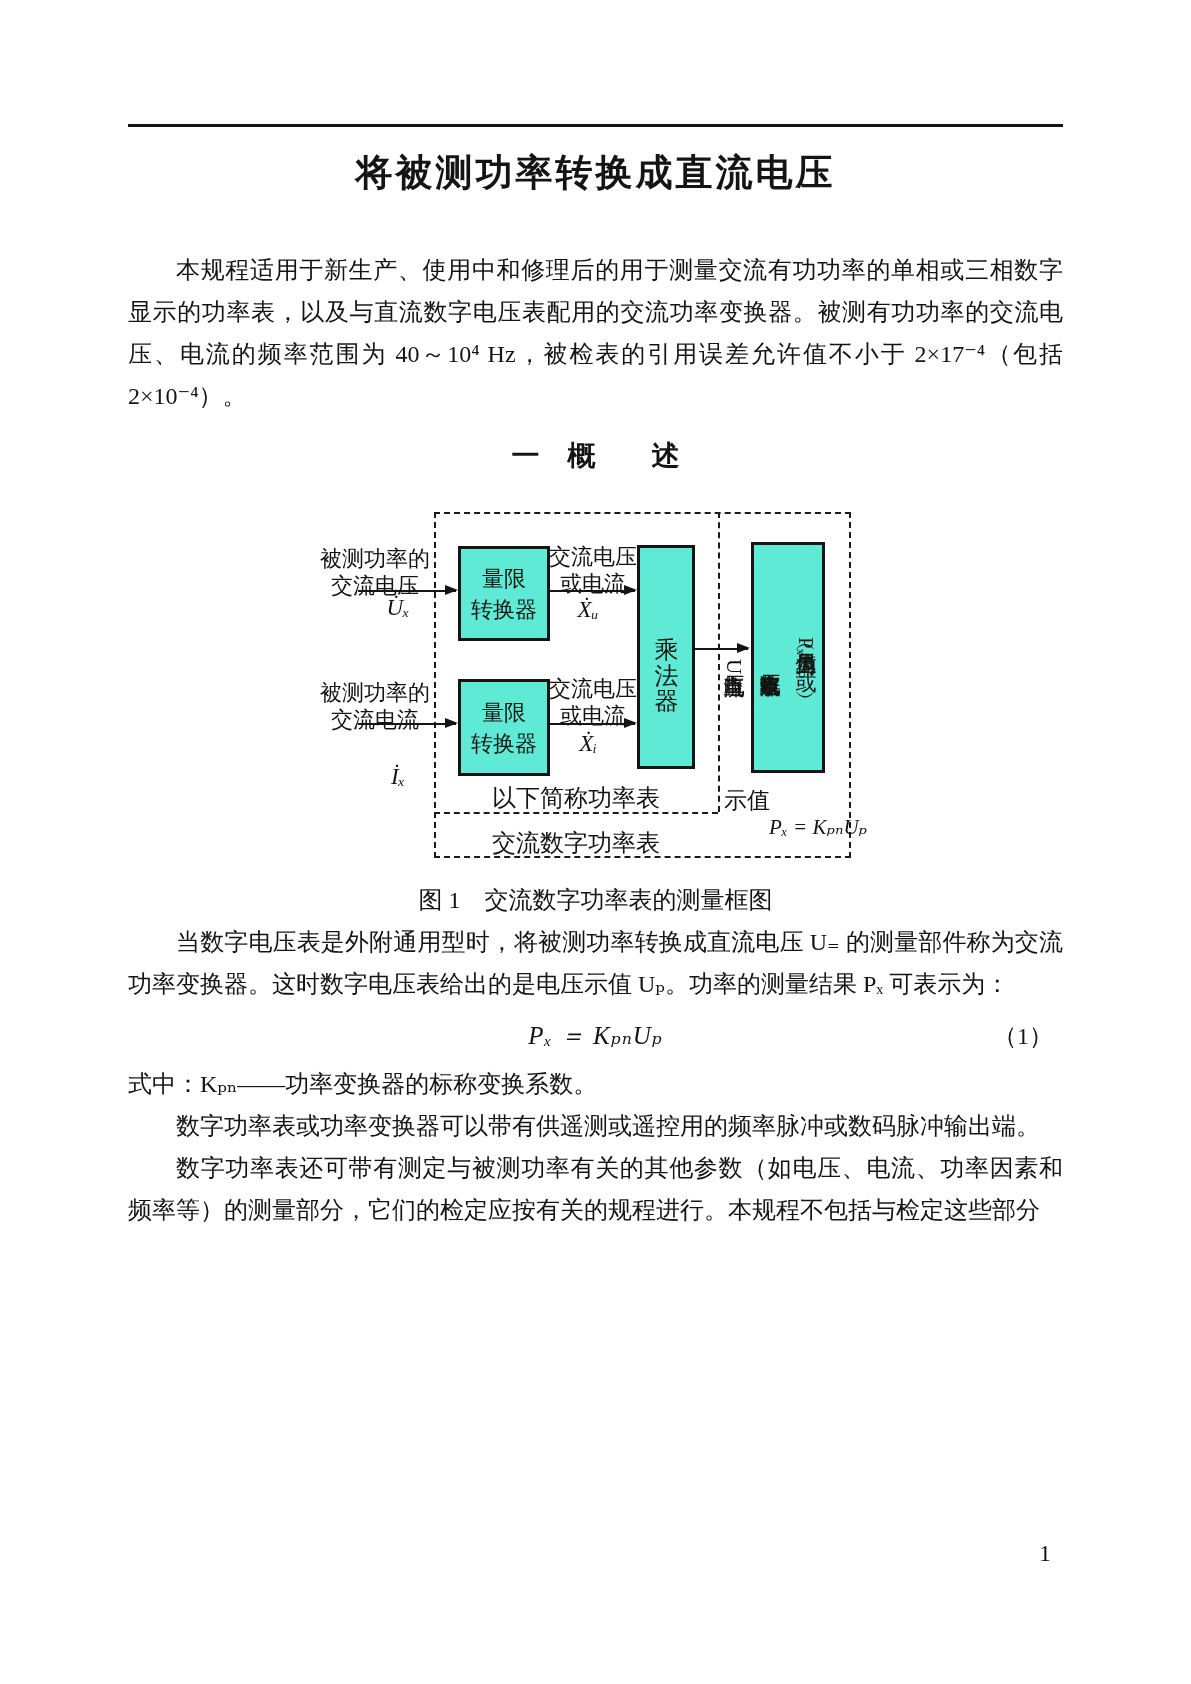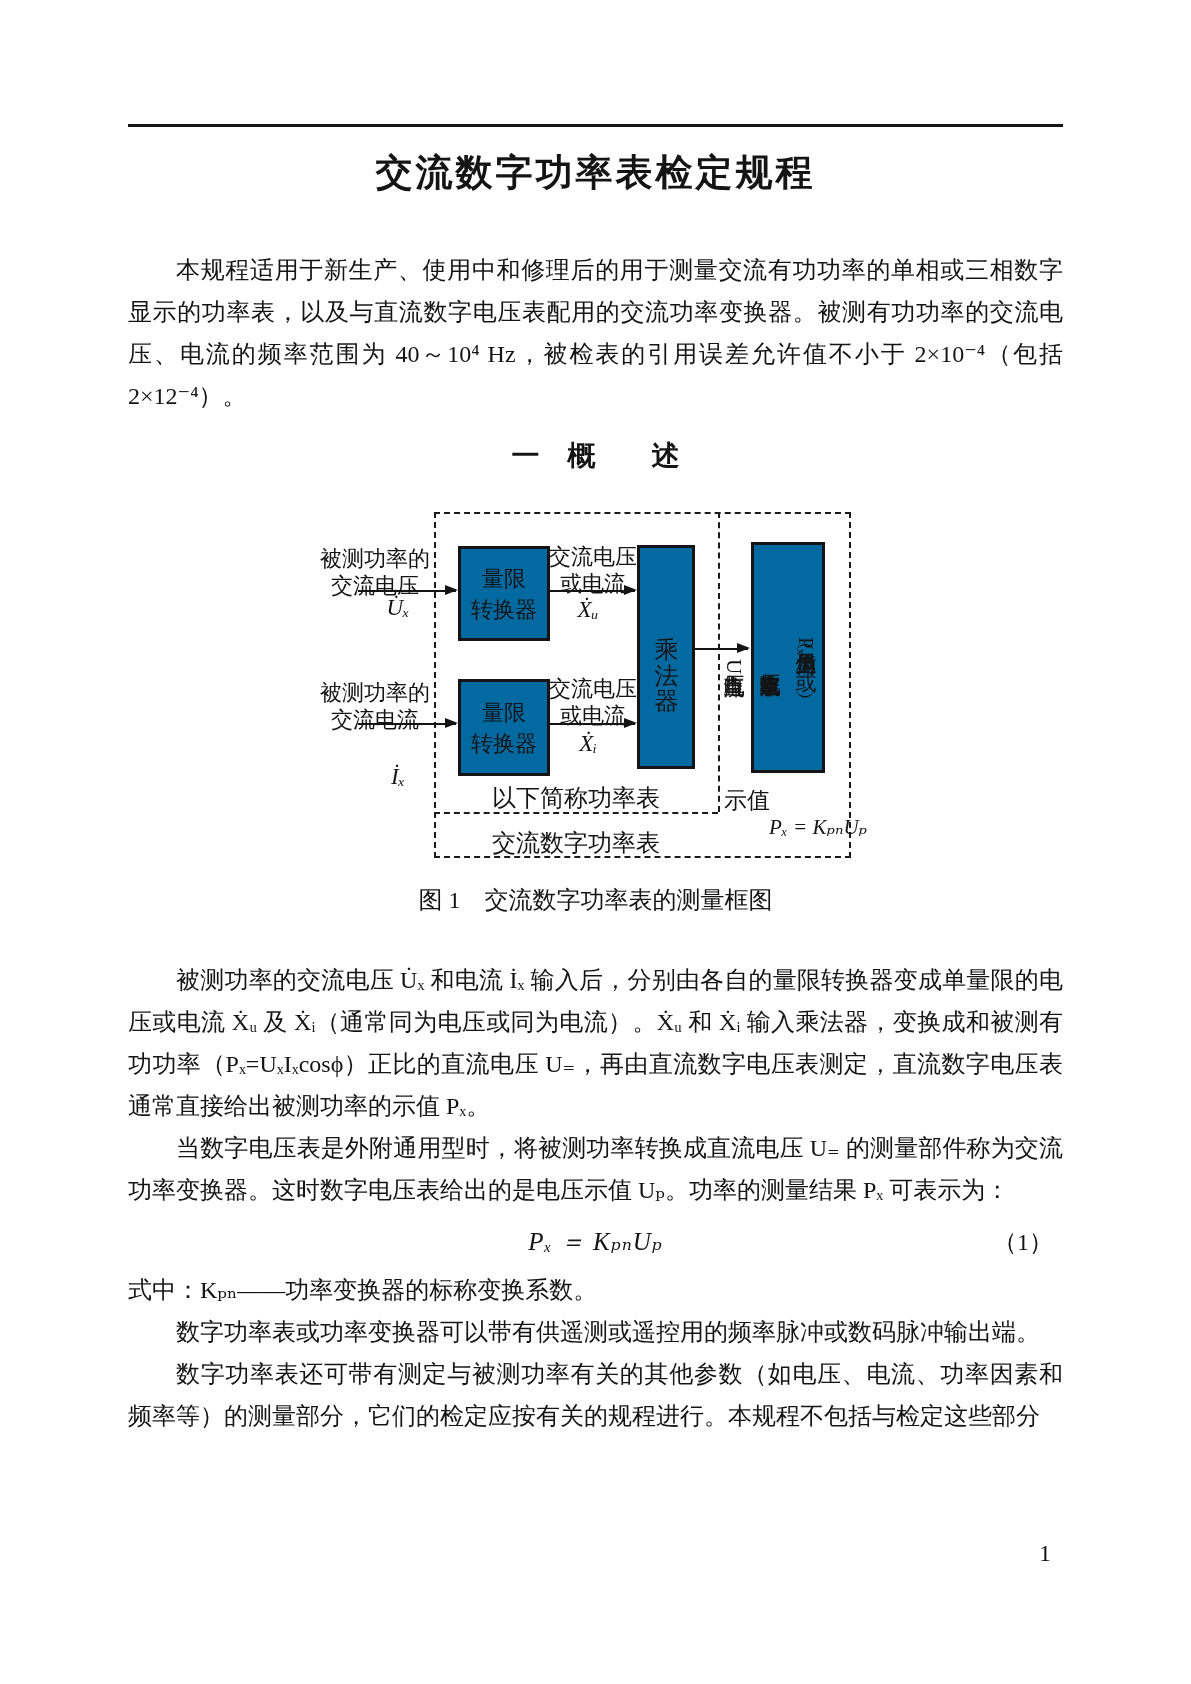--- a/index.html
+++ b/index.html
@@ -52,21 +52,21 @@
     position:relative;
     height:400px;
     font-size:22px;
   }
   .dashed-box { position:absolute; border:2px dashed #1a1a1a; }
   .dashed-vline { position:absolute; width:0; border-left:2px dashed #1a1a1a; }
   .dashed-hline { position:absolute; height:0; border-top:2px dashed #1a1a1a; }
   .fbox {
     position:absolute;
     border:3px solid #141414;
-    background:#0369a1;
+    background:#5eead4;
     display:flex; align-items:center; justify-content:center;
     text-align:center;
     line-height:31px;
   }
   .flabel { position:absolute; text-align:center; line-height:27px; }
   .ml { white-space:pre-line; }
   .fsym { position:absolute; text-align:center; font-style:italic; font-size:23px; }
   .arrow { position:absolute; height:2px; background:#141414; }
   .arrow::after {
     content:""; position:absolute; right:-2px; top:-5px;
@@ -114,23 +114,23 @@
     font-size:24px;
   }
 </style>
 </head>
 <body>
 
 <div class="page">
 
   <div class="rule"></div>
 
-  <div class="doc-title">交流数字功率表检定规程</div>
+  <div class="doc-title">将被测功率转换成直流电压</div>
 
-  <div class="body-text indent p-intro">本规程适用于新生产、使用中和修理后的用于测量交流有功功率的单相或三相数字显示的功率表，以及与直流数字电压表配用的交流功率变换器。被测有功功率的交流电压、电流的频率范围为 40～10⁴ Hz，被检表的引用误差允许值不小于 2×10⁻⁴（包括 2×12⁻⁴）。</div>
+  <div class="body-text indent p-intro">本规程适用于新生产、使用中和修理后的用于测量交流有功功率的单相或三相数字显示的功率表，以及与直流数字电压表配用的交流功率变换器。被测有功功率的交流电压、电流的频率范围为 40～10⁴ Hz，被检表的引用误差允许值不小于 2×17⁻⁴（包括 2×10⁻⁴）。</div>
 
   <div class="h2">一　概　　述</div>
 
 
   <div class="figure">
 
     <div class="dashed-box" style="left:306px; top:33px; width:413px; height:342px;"></div>
 
     <div class="dashed-vline" style="left:590px; top:33px; height:300px;"></div>
     <div class="dashed-hline" style="left:306px; top:333px; width:284px;"></div>
@@ -174,21 +174,20 @@
 
     <div class="flabel" style="left:306px; top:306px; width:284px; font-size:24px;">以下简称功率表</div>
     <div class="flabel" style="left:306px; top:351px; width:284px; font-size:24px;">交流数字功率表</div>
 
     <div class="flabel" style="left:596px; top:308px; width:60px; text-align:left; font-size:23px;">示值</div>
     <div class="fsym" style="left:600px; top:336px; width:180px; font-size:21px; text-align:center;">Pₓ = KₚₙUₚ</div>
   </div>
 
   <div class="fig-caption">图 1　交流数字功率表的测量框图</div>
 
-  <div class="body-text indent p-after-fig">被测功率的交流电压 U̇ₓ 和电流 İₓ 输入后，分别由各自的量限转换器变成单量限的电压或电流 Ẋᵤ 及 Ẋᵢ（通常同为电压或同为电流）。Ẋᵤ 和 Ẋᵢ 输入乘法器，变换成和被测有功功率（Pₓ=UₓIₓcosϕ）正比的直流电压 U₌，再由直流数字电压表测定，直流数字电压表通常直接给出被测功率的示值 Pₓ。</div>
   <div class="body-text indent">当数字电压表是外附通用型时，将被测功率转换成直流电压 U₌ 的测量部件称为交流功率变换器。这时数字电压表给出的是电压示值 Uₚ。功率的测量结果 Pₓ 可表示为：</div>
 
   <div class="formula-row">
     <span class="formula">Pₓ ＝ KₚₙUₚ</span>
     <span class="formula-no">（1）</span>
   </div>
 
   <div class="body-text p-shizhong">式中：Kₚₙ——功率变换器的标称变换系数。</div>
   <div class="body-text indent">数字功率表或功率变换器可以带有供遥测或遥控用的频率脉冲或数码脉冲输出端。</div>
   <div class="body-text indent">数字功率表还可带有测定与被测功率有关的其他参数（如电压、电流、功率因素和频率等）的测量部分，它们的检定应按有关的规程进行。本规程不包括与检定这些部分</div>

